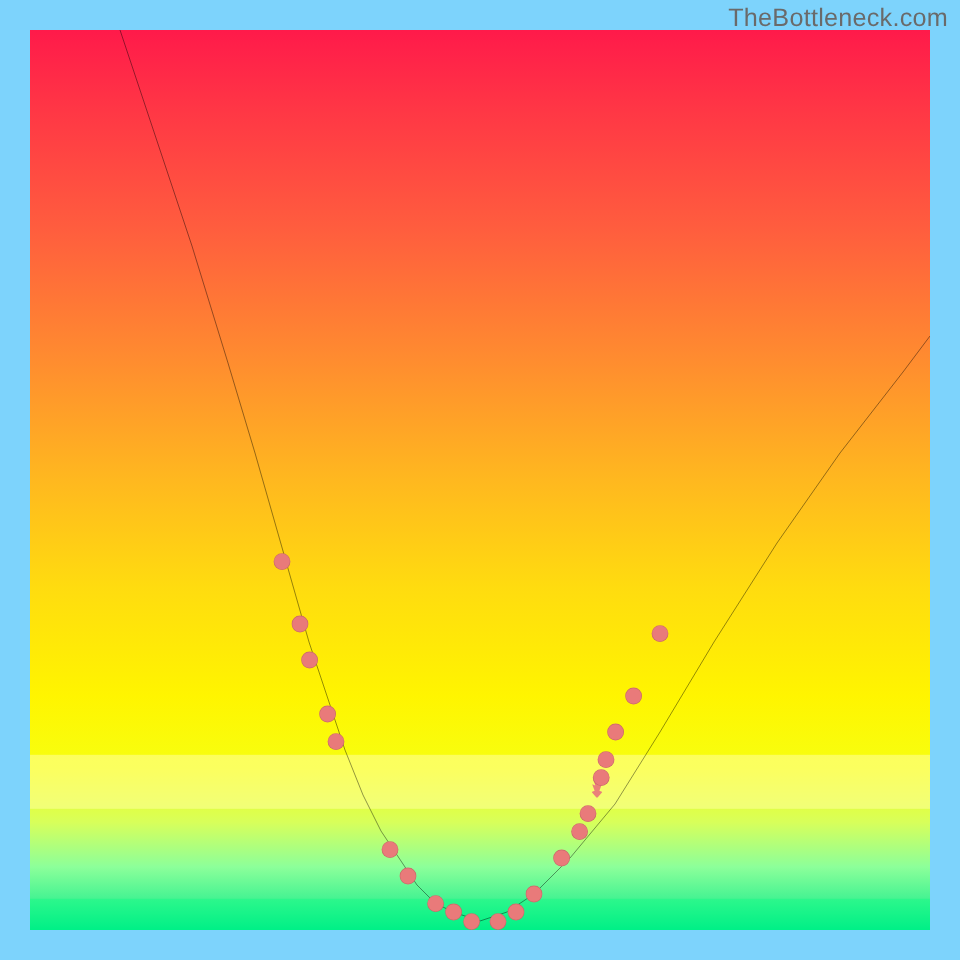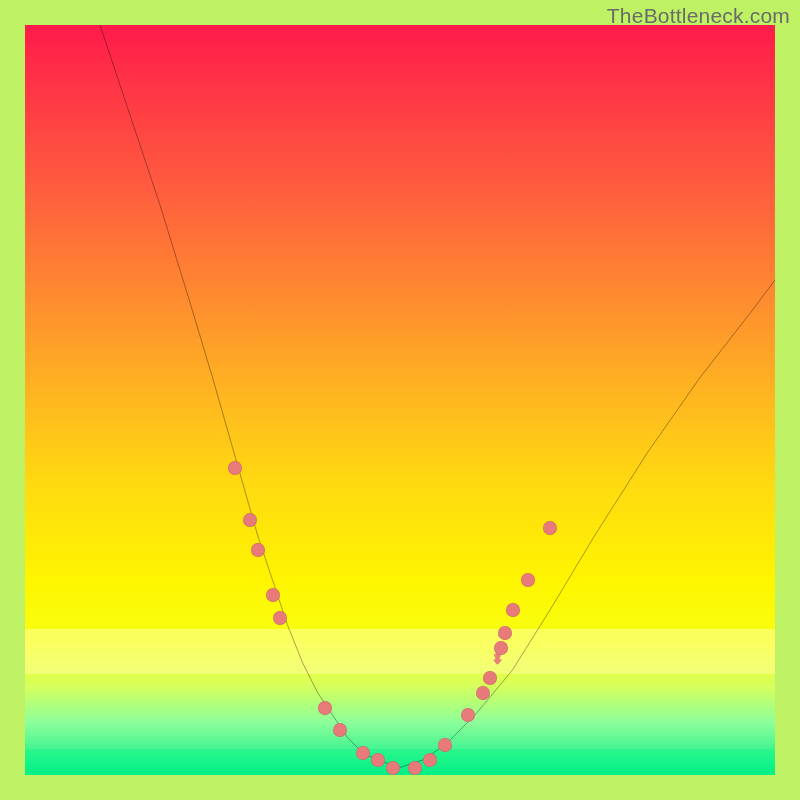--- a/index.html
+++ b/index.html
@@ -8,21 +8,21 @@
     width: 800px;
     height: 800px;
     background: #000;
     overflow: hidden;
     font-family: Arial, Helvetica, sans-serif;
   }
   .stage {
     position: relative;
     width: 800px;
     height: 800px;
-    background: #bef264;
+    background: #7dd3fc;
   }
   .plot {
     position: absolute;
     left: 25px;
     top: 25px;
     width: 750px;
     height: 750px;
     background: linear-gradient(to bottom,
       #ff1a4a 0%,
       #ff3745 9%,

